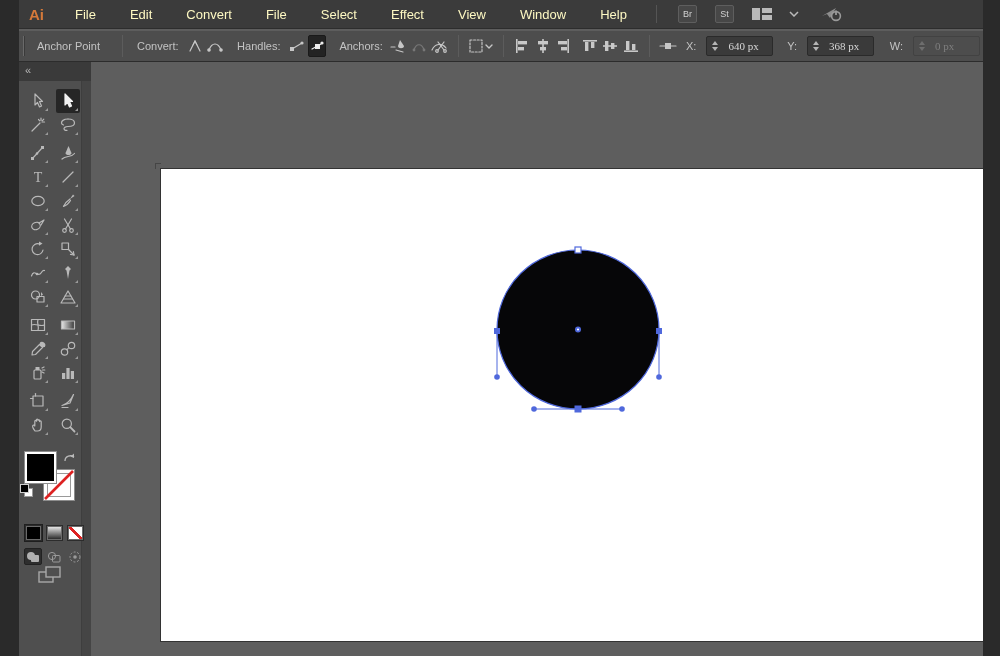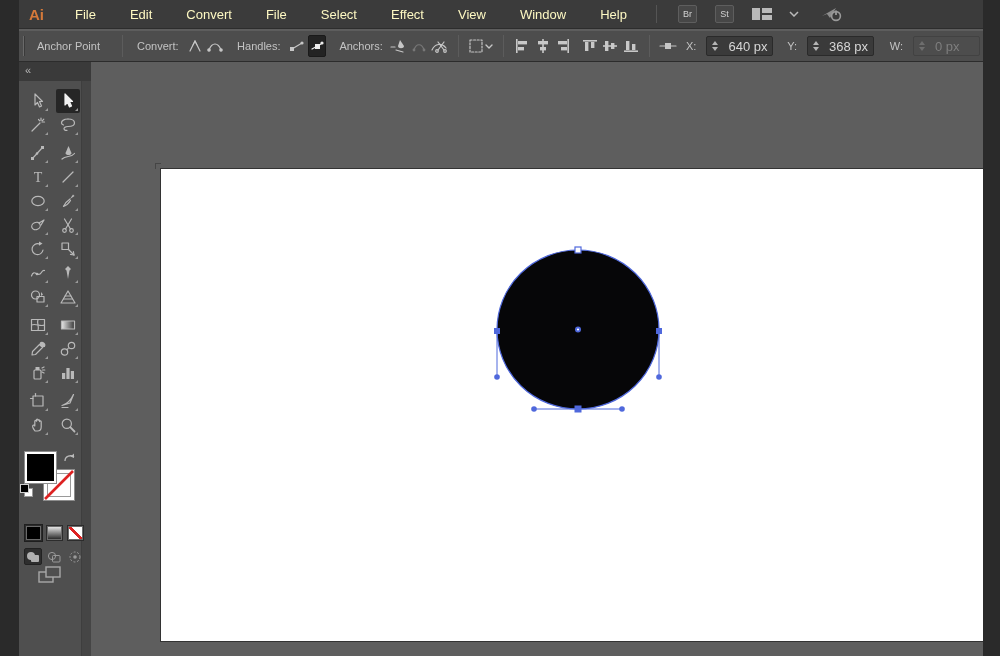--- a/index.html
+++ b/index.html
@@ -41,21 +41,21 @@
   .icon-btn.on { background:#232323; border:1px solid #1a1a1a; }
   .icon-btn.dis { opacity:.35; }
   .field {
     display:flex; align-items:center; height:20px; width:80px;
     background:#3a3a3a; border:1px solid #2a2a2a; border-radius:2px; margin:0 4px;
   }
   .field .stepper { display:flex; flex-direction:column; align-items:center; padding:0 4px 0 5px; gap:2px; }
   .field .stepper i { display:block; width:0; height:0; border-left:3.5px solid transparent; border-right:3.5px solid transparent; }
   .field .stepper i.up { border-bottom:4px solid #b5b5b5; }
   .field .stepper i.dn { border-top:4px solid #b5b5b5; }
-  .field-value { color:#d6d6d6; font-size:13px; padding-left:6px; }
+  .field-value { color:#d6d6d6; font-size:11px; padding-left:6px;font-family:Liberation Serif, serif; }
   .field.dis { background:transparent; border-color:#424242; }
   .field.dis .field-value { color:#7e7e7e; }
   .field.dis .stepper i.up { border-bottom-color:#6e6e6e; }
   .field.dis .stepper i.dn { border-top-color:#6e6e6e; }
   
   .tabbar {
     position:absolute; left:72px; top:63px; width:928px; height:29px;
     background:#383838; display:flex; align-items:flex-end;
   }
   .tab {

